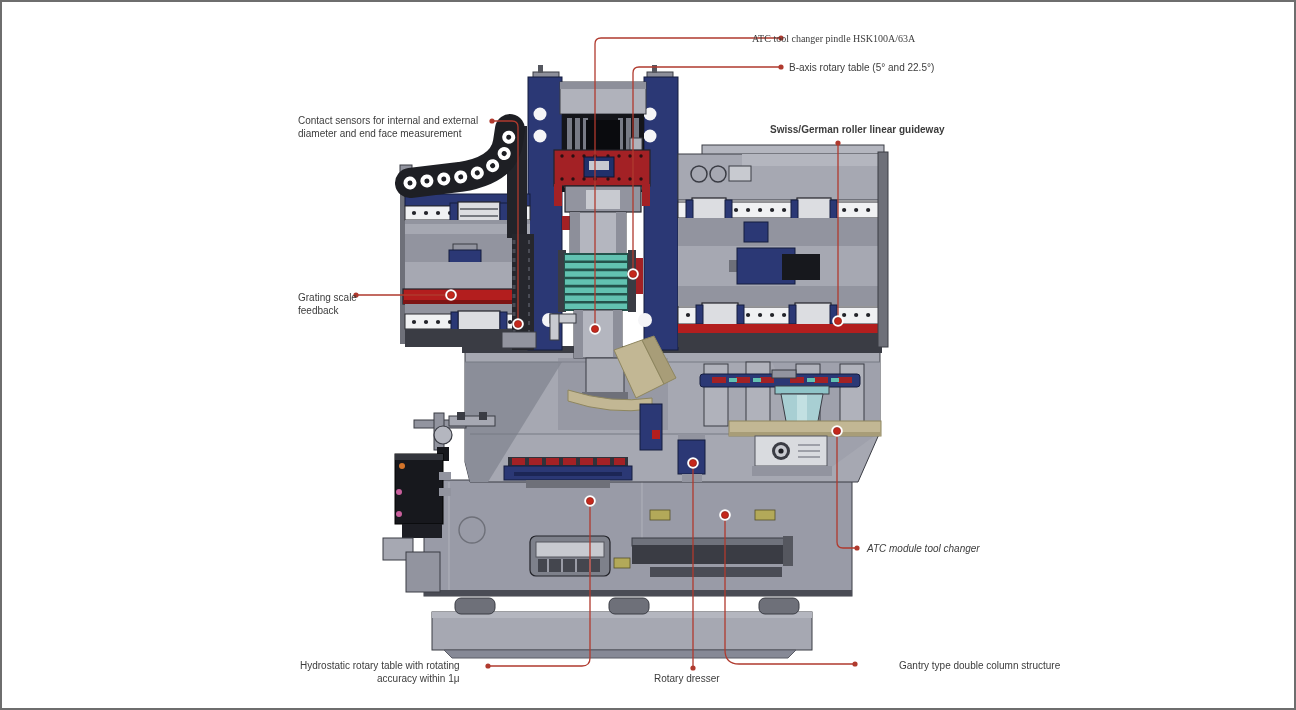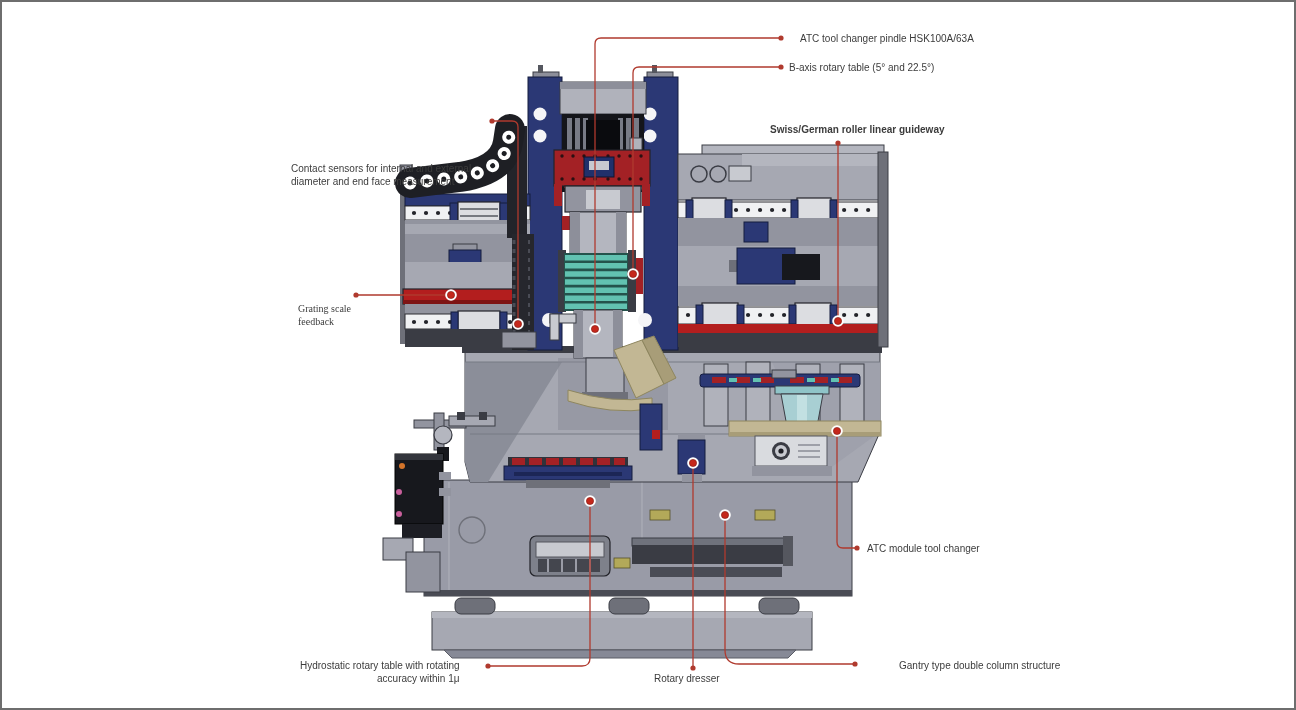--- a/index.html
+++ b/index.html
@@ -400,25 +400,25 @@
           <circle class="dot-ring" cx="691" cy="461" r="5.8"></circle>
           <circle class="dot-big" cx="691" cy="461" r="3.6"></circle>
         </g>
       <g>
           <circle class="dot-ring" cx="723" cy="513" r="5.8"></circle>
           <circle class="dot-big" cx="723" cy="513" r="3.6"></circle>
         </g>
     </g>
   </svg>
 
-  <div class="callout-label" style="left:798px;top:30px;">ATC tool changer pindle HSK100A/63A</div>
+  <div class="callout-label" style="left:750px;top:30px;font-family:Liberation Serif, serif;">ATC tool changer pindle HSK100A/63A</div>
   <div class="callout-label" style="left:787px;top:59px;">B-axis rotary table (5° and 22.5°)</div>
-  <div class="callout-label" style="left:289px;top:112px;margin-top:48px;">Contact sensors for internal and external
+  <div class="callout-label" style="left:296px;top:112px;">Contact sensors for internal and external
 diameter and end face measurement</div>
-  <div class="callout-label" style="left:296px;top:300px;font-family:Liberation Serif, serif;">Grating scale
+  <div class="callout-label" style="left:296px;top:289px;">Grating scale
 feedback</div>
   <div class="callout-label" style="left:768px;top:121px;font-weight:bold;">Swiss/German roller linear guideway</div>
-  <div class="callout-label" style="left:865px;top:540px;">ATC module tool changer</div>
+  <div class="callout-label" style="left:865px;top:540px;font-style:italic;">ATC module tool changer</div>
   <div class="callout-label" style="left:298px;top:657px;text-align:right;">Hydrostatic rotary table with rotating
 accuracy within 1μ</div>
   <div class="callout-label" style="left:652px;top:670px;text-align:center;">Rotary dresser</div>
   <div class="callout-label" style="left:865px;top:657px;margin-left:32px;">Gantry type double column structure</div>
 </div>
 
 </body></html>

